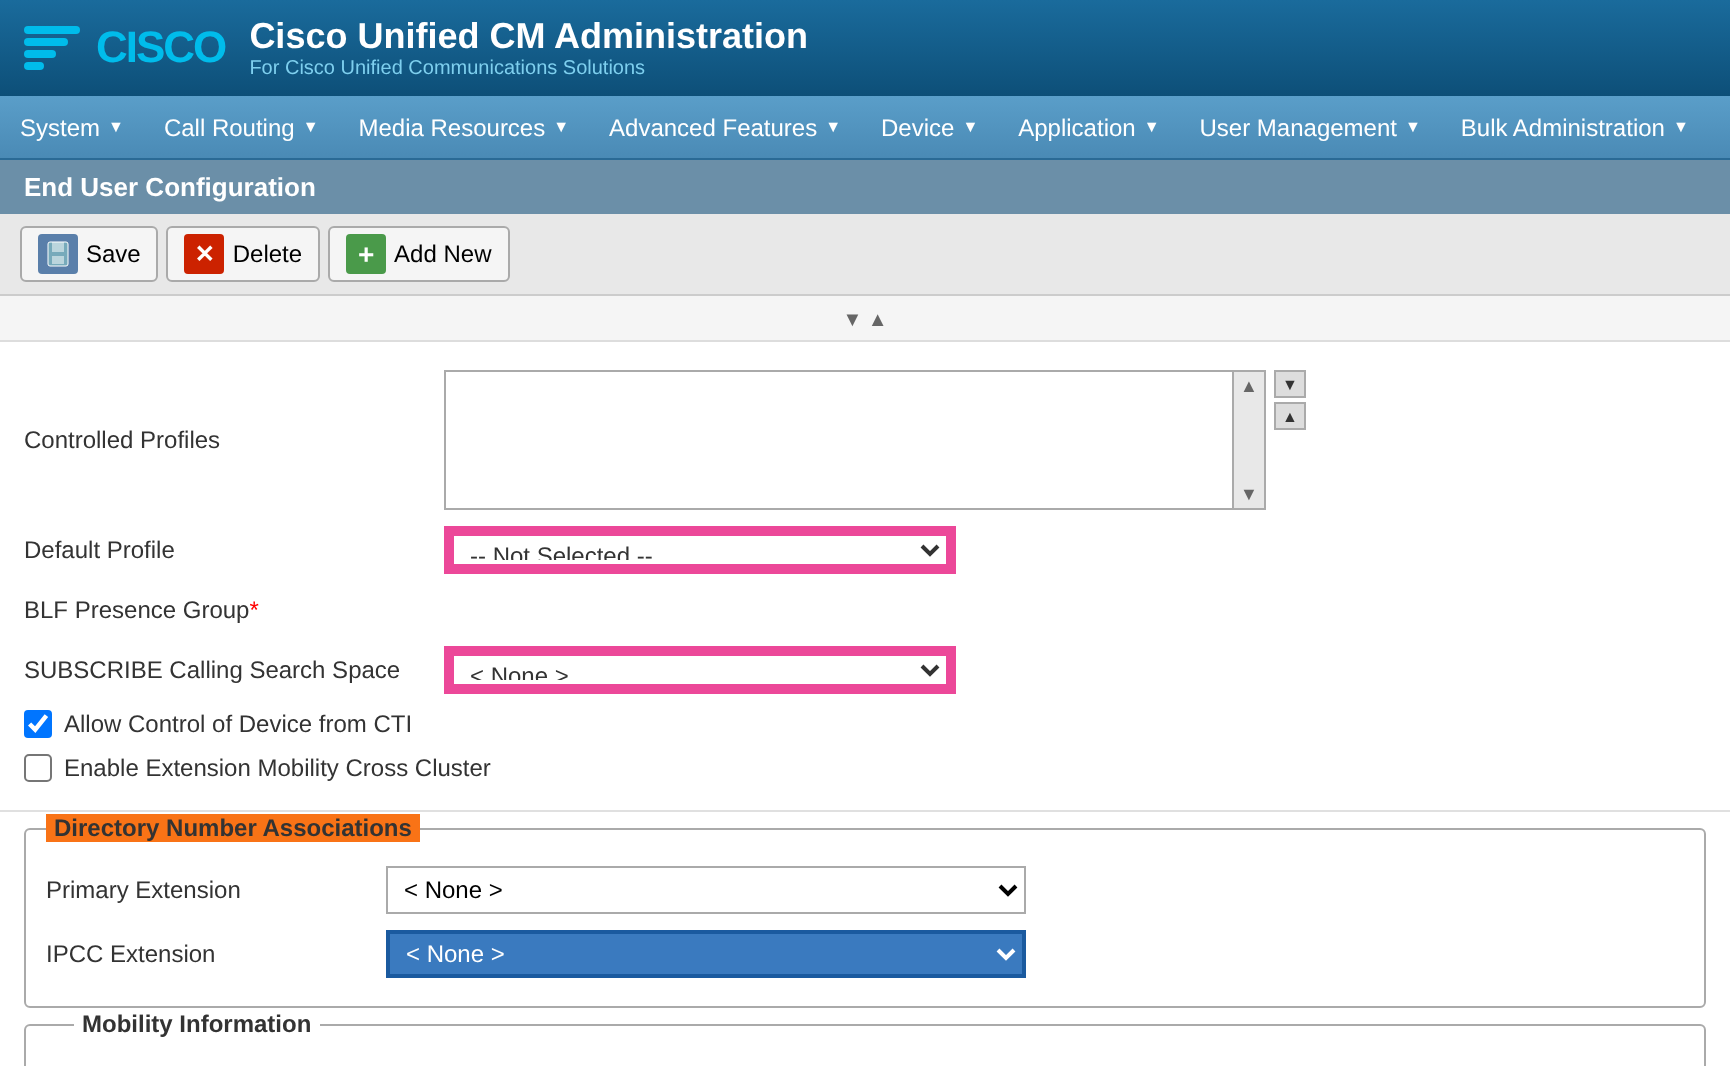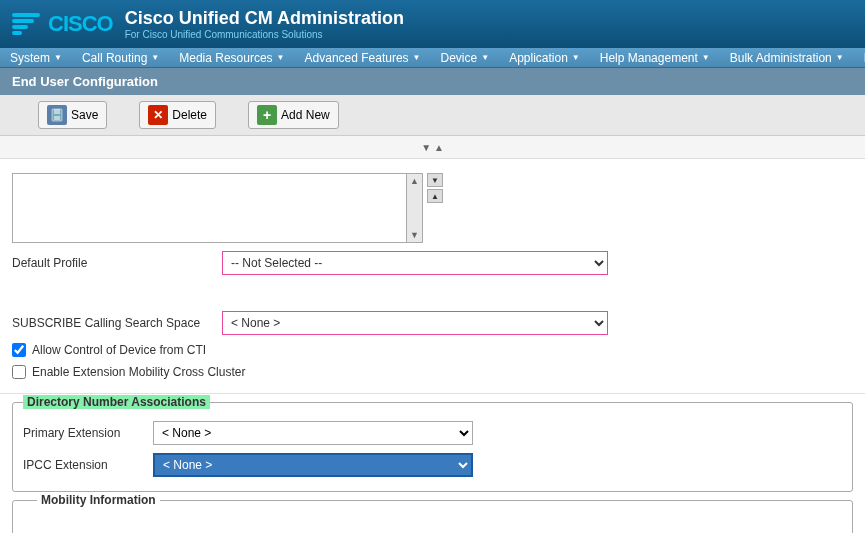--- a/index.html
+++ b/index.html
@@ -35,21 +35,21 @@
     .app-subtitle {
       color: #7ecfee;
       font-size: 10px;
     }
 
     
     .navbar {
       background: linear-gradient(to bottom, #5a9ec9, #4a8ab5);
       display: flex;
       align-items: stretch;
-      height: 20px;
+      height: 32px;
       border-bottom: 1px solid #2a6a95;
     }
     .nav-item {
       display: flex;
       align-items: center;
       padding: 0 10px;
       color: #fff;
       font-size: 12px;
       cursor: pointer;
       gap: 4px;
@@ -78,21 +78,20 @@
     .toolbar-btn {
       display: flex;
       align-items: center;
       gap: 4px;
       padding: 3px 8px;
       background: #f5f5f5;
       border: 1px solid #aaa;
       border-radius: 3px;
       cursor: pointer;
       font-size: 12px;
-      margin-left: 28px;
     }
     .btn-icon-save {
       width: 20px; height: 20px;
       background: #5a7faa;
       border-radius: 2px;
       display: flex; align-items: center; justify-content: center;
       color: #fff; font-size: 10px;
     }
     .btn-icon-delete {
       width: 20px; height: 20px;
@@ -144,23 +143,23 @@
       color: #333;
       flex-shrink: 0;
     }
     .form-label .required { color: red; }
 
     .form-control-area {
       flex: 1;
     }
 
     .form-select {
-      width: 386px;
+      width: 256px;
       height: 24px;
-      border: 1px solid #ec4899;
+      border: 5px solid #ec4899;
       background: #fff;
       font-size: 12px;
       padding: 2px 4px;
       color: #333;
     }
 
     
     .profiles-container {
       position: relative;
       display: flex;
@@ -219,34 +218,35 @@
       margin: 8px 12px;
       border: 1px solid #aaa;
       border-radius: 3px;
       padding: 8px 10px 10px;
       position: relative;
     }
     .section-group-title {
       position: absolute;
       top: -8px;
       left: 10px;
-      background: #86efac;
+      background: #f97316;
       padding: 0 4px;
       font-size: 12px;
       color: #333;
       font-weight: bold;
     }
 
     .section-content { margin-top: 6px; }
 
     
     .ext-row {
       display: flex;
       align-items: center;
       padding: 4px 0;
+      gap: 40px;
     }
     .ext-label {
       width: 130px;
       font-size: 12px;
       color: #333;
     }
     .ext-select {
       width: 320px;
       height: 24px;
       border: 1px solid #aaa;
@@ -316,21 +316,21 @@
   </div>
   <div class="nav-item">
     <span>Device</span>
     <span class="nav-arrow">▼</span>
   </div>
   <div class="nav-item">
     <span>Application</span>
     <span class="nav-arrow">▼</span>
   </div>
   <div class="nav-item">
-    <span>Help Management</span>
+    <span>User Management</span>
     <span class="nav-arrow">▼</span>
   </div>
   <div class="nav-item">
     <span>Bulk Administration</span>
     <span class="nav-arrow">▼</span>
   </div>
   <div class="nav-item">
     <span>Help</span>
 
   </div>
@@ -363,20 +363,21 @@
 
 <div class="content">
 
   <div class="scroll-arrows">
     <span style="cursor:pointer;">▼ ▲</span>
   </div>
 
   <div class="form-section">
 
     <div class="form-row">
+      <div class="form-label">Controlled Profiles</div>
       <div class="form-control-area">
         <div class="profiles-container">
           <textarea class="profiles-box" readonly="" style=""></textarea>
           <div class="profiles-scrollbar">
             <span style="font-size:9px;color:#666;">▲</span>
             <span style="font-size:9px;color:#666;">▼</span>
           </div>
           <div class="profile-side-controls">
             <div class="side-arrow">▼</div>
             <div class="side-arrow">▲</div>
@@ -388,20 +389,23 @@
     <div class="form-row">
       <div class="form-label">Default Profile</div>
       <div class="form-control-area">
         <select class="form-select">
           <option>-- Not Selected --</option>
         </select>
       </div>
     </div>
 
     <div class="form-row">
+      <div class="form-label">
+        <span>BLF Presence Group</span><span class="required">*</span>
+      </div>
     </div>
 
     <div class="form-row">
       <div class="form-label">SUBSCRIBE Calling Search Space</div>
       <div class="form-control-area">
         <select class="form-select">
           <option>&lt; None &gt;</option>
         </select>
       </div>
     </div>

